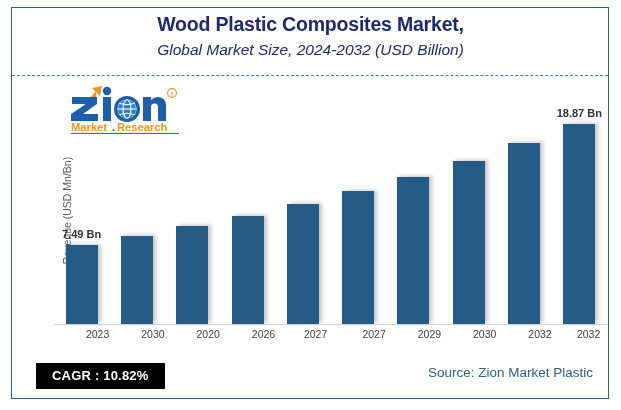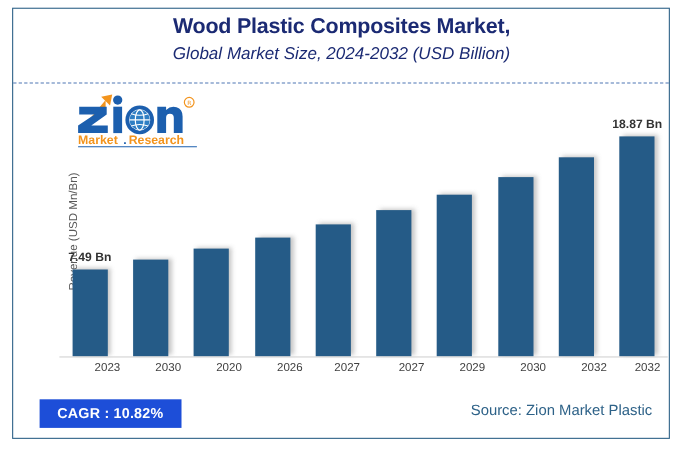--- a/index.html
+++ b/index.html
@@ -145,21 +145,21 @@
     text-align: right;
     font-size: 10.5px;
     color: #404040;
   }
   
   #cagr-badge {
     position: absolute;
     left: 36px;
     top: 363px;
     padding: 5px 16px 6px 16px;
-    background: #1d4ed8;
+    background: #000000;
     color: #ffffff;
     font-size: 13px;
     font-weight: bold;
     letter-spacing: .2px;
     white-space: nowrap;
   }
   #source-text {
     position: absolute;
     right: 28px;
     top: 365px;

